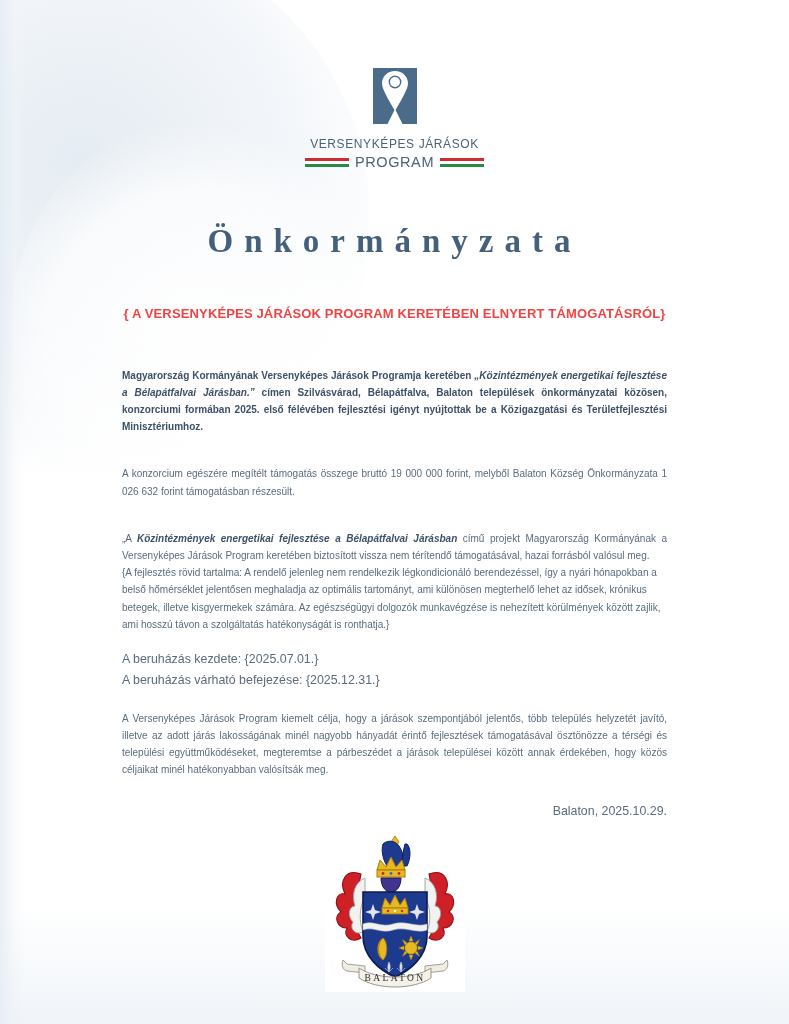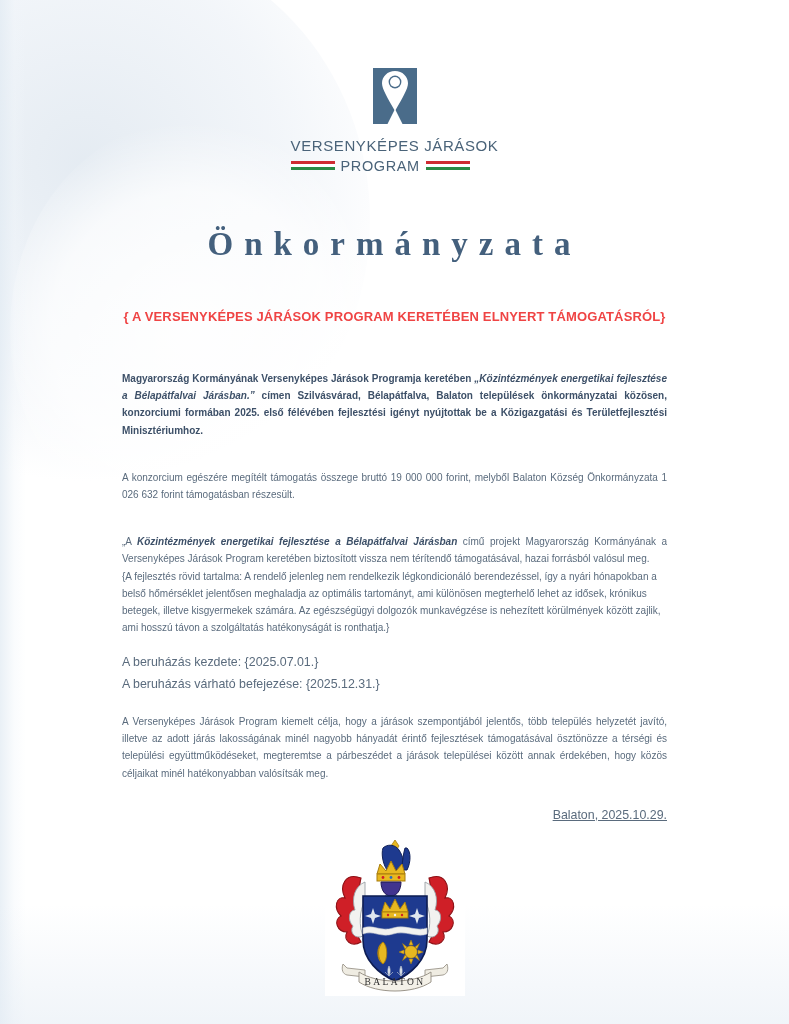--- a/index.html
+++ b/index.html
@@ -86,21 +86,21 @@
     width: 56px;
     height: 68px;
     display: block;
   }
   .logo-text {
     margin-top: 8px;
     text-align: center;
     line-height: 1.12;
   }
   .logo-line1 {
-    font-size: 15px;
+    font-size: 12px;
     letter-spacing: 0.6px;
     color: #4a6customcolor;
     color: #4a6379;
     font-weight: 400;
     white-space: nowrap;
   }
   .logo-line2 {
     display: flex;
     align-items: center;
     justify-content: flex-start;
@@ -180,21 +180,20 @@
     margin: 0;
   }
   .dates div { margin: 0; }
 
   .signature {
     width: 545px;
     margin: 26px auto 0 auto;
     text-align: right;
     font-size: 12.4px;
     color: #5a6b7d;
-    text-decoration: underline;
   }
 
   
   .crest-wrap {
     margin-top: 14px;
     display: flex;
     justify-content: center;
   }
   .crest {
     width: 140px;

